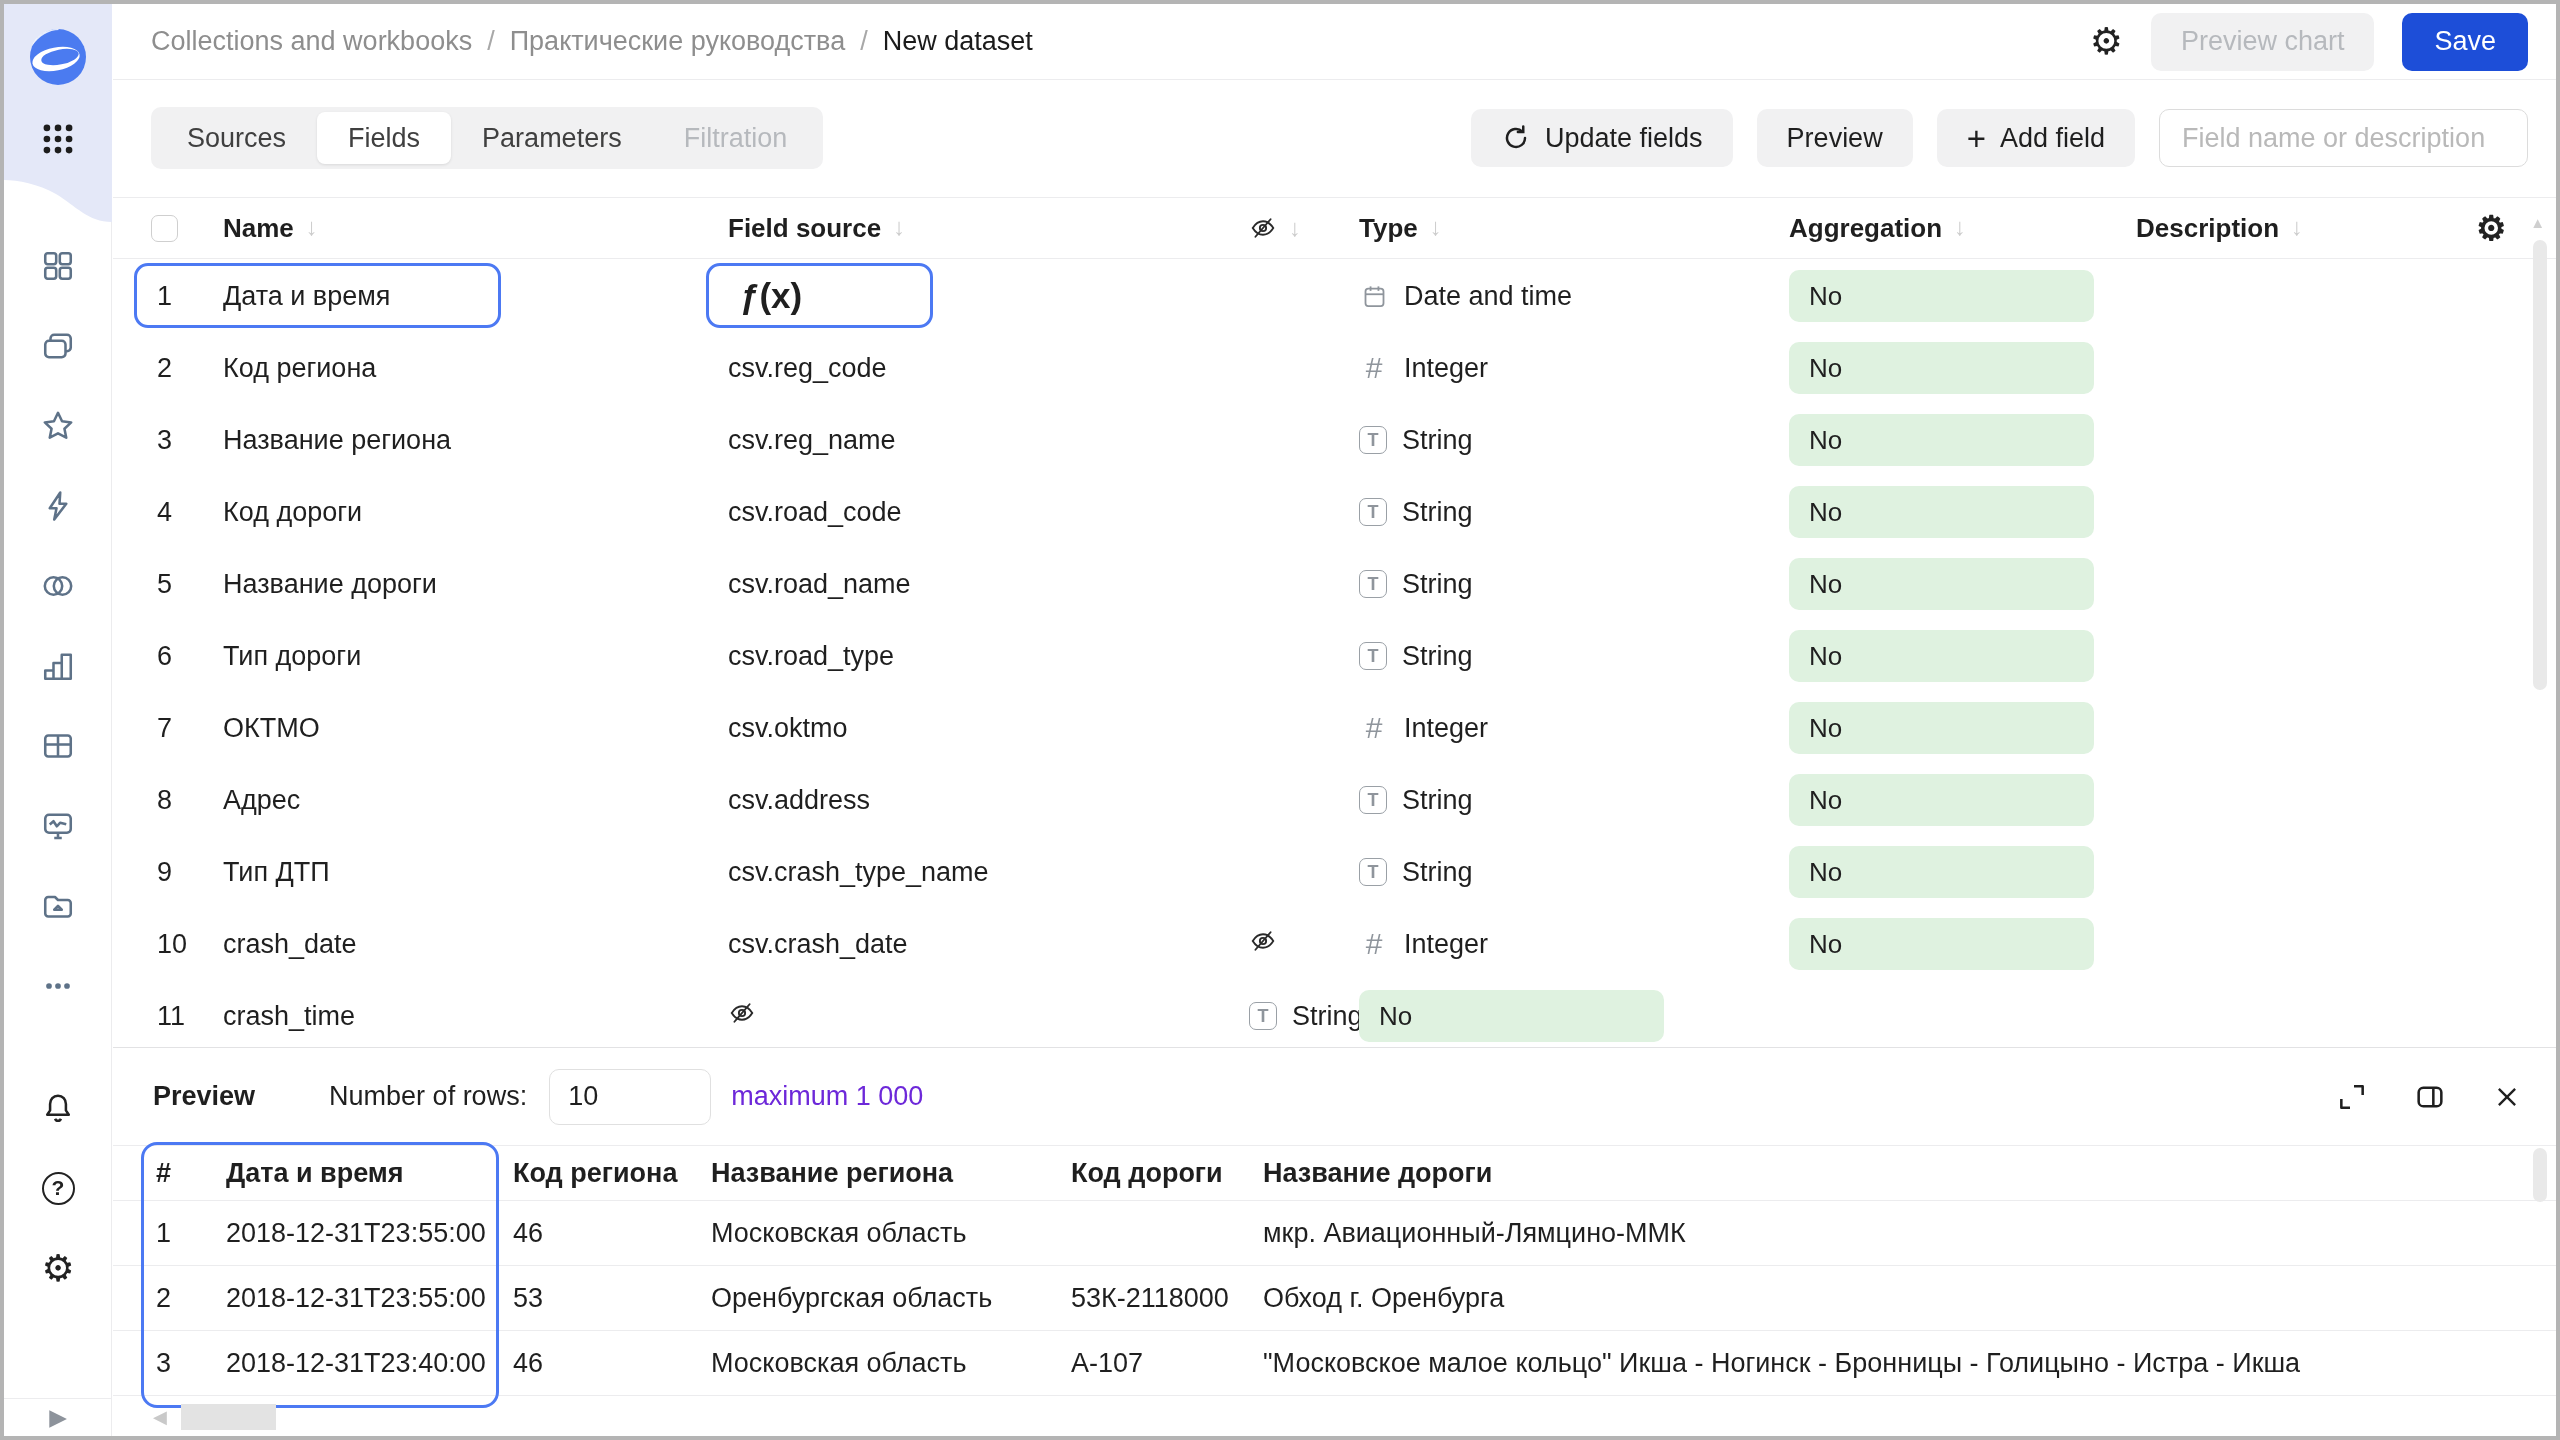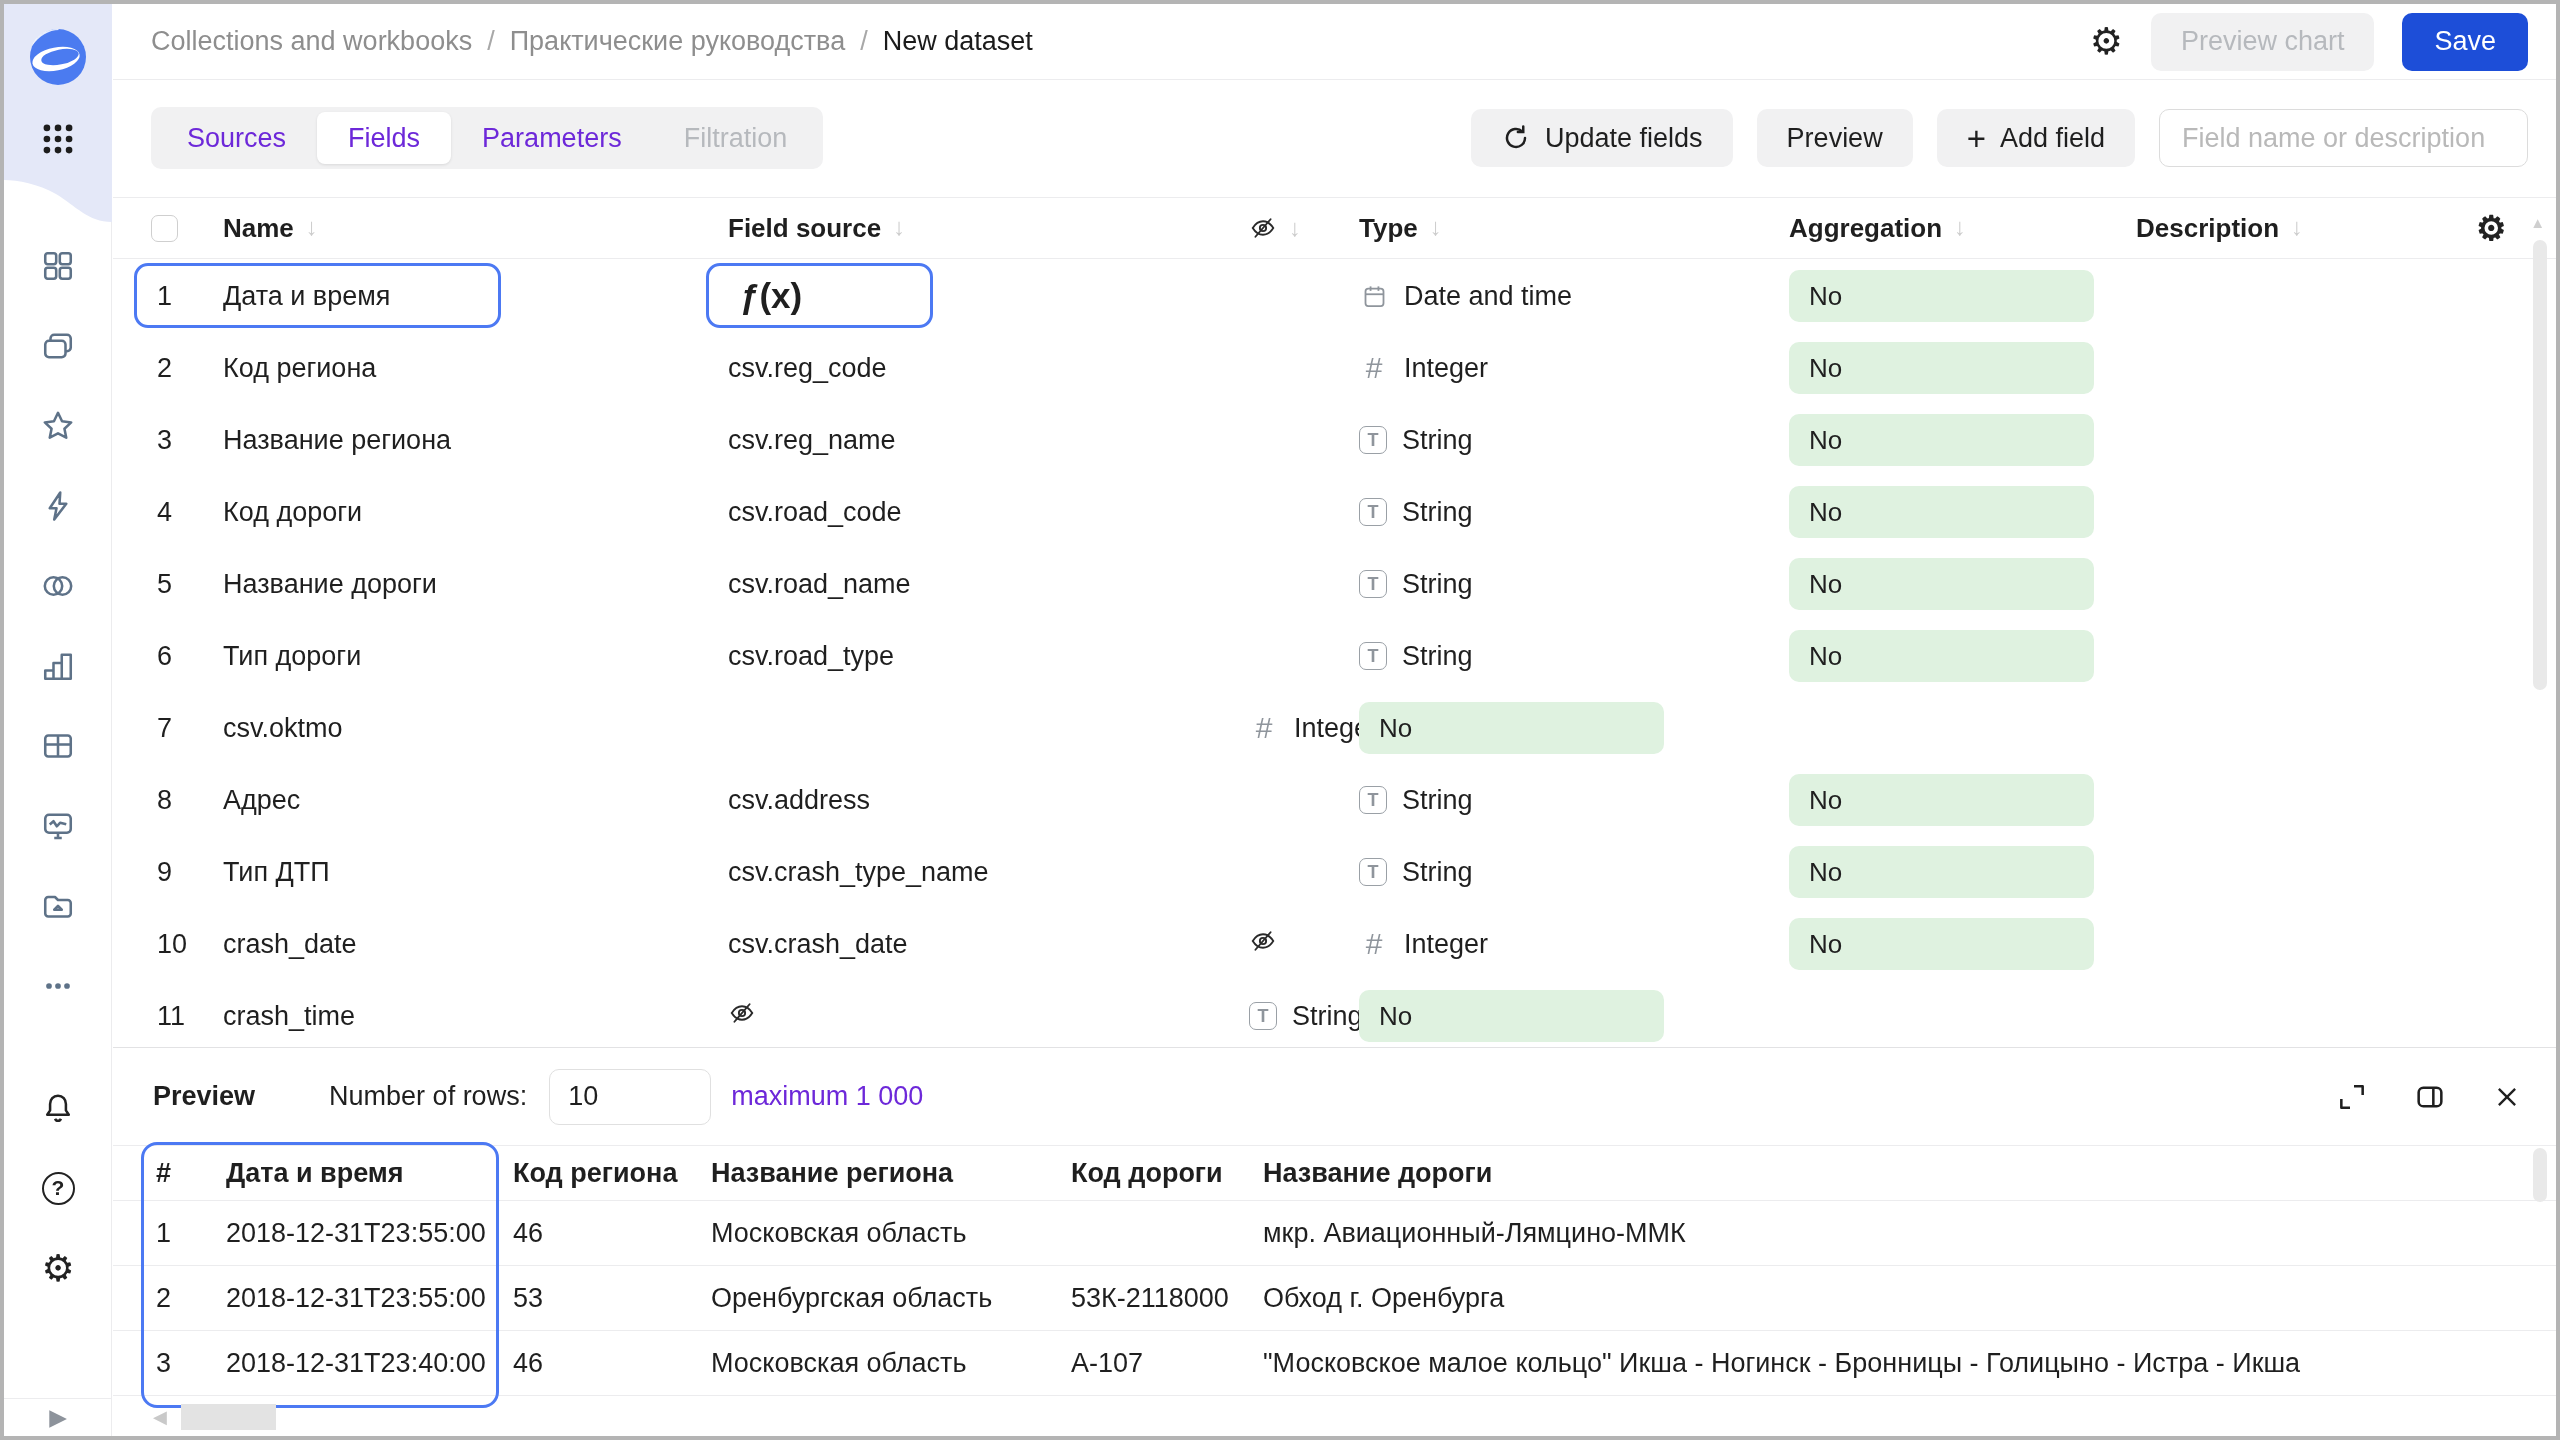--- a/index.html
+++ b/index.html
@@ -26,21 +26,21 @@
 .bc-item{cursor:pointer}
 .bc-item.current{color:#1b1b1b}
 .bc-sep{color:#a8a8a8}
 .top-actions{margin-left:auto;display:flex;align-items:center;gap:28px}
 .btn{height:58px;border:none;border-radius:10px;background:#f1f1f2;font-family:inherit;font-size:27px;color:#1f1f1f;padding:0 30px;display:flex;align-items:center;gap:14px;cursor:pointer;white-space:nowrap}
 .btn.disabled{color:#b6b9bd;cursor:default}
 .btn.primary{background:#1d4ed8;color:#fff;padding:0 32px}
 
 .toolbar{position:absolute;top:103px;left:38px;right:28px;height:62px;display:flex;align-items:center}
 .tabs{display:flex;align-items:center;background:#f1f1f2;border-radius:10px;padding:5px;height:62px}
-.tab{font-size:27px;height:52px;padding:0 31px;display:flex;align-items:center;border-radius:8px;color:#6d28d9;cursor:pointer;white-space:nowrap}
+.tab{font-size:27px;height:52px;padding:0 31px;display:flex;align-items:center;border-radius:8px;color:#404040;cursor:pointer;white-space:nowrap}
 .tab.active{background:#fff;box-shadow:0 1px 3px rgba(0,0,0,.10)}
 .tab.disabled{color:#b6b9bd;cursor:default}
 .toolbar-right{margin-left:auto;display:flex;align-items:center;gap:24px}
 .search{width:369px;height:58px;border:1px solid #dcdcdc;border-radius:10px;font-family:inherit;font-size:27px;padding:0 22px;color:#222;outline:none}
 .search::placeholder{color:#b9b9b9}
 .plus{font-size:33px;line-height:1;font-weight:400}
 
 .cols{display:grid;grid-template-columns:72px 505px 521px 110px 430px 347px 302px 1fr;padding-left:38px;align-items:center}
 .thead{position:absolute;top:193px;left:0;right:0;height:62px;border-top:1px solid #ececee;border-bottom:1px solid #ececee;font-weight:700;font-size:26px}
 .th{display:flex;align-items:flex-start;gap:12px;white-space:nowrap}
@@ -376,20 +376,21 @@
             <span class="tlabel">String</span>
           </div>
           <div class="c cagg">
             <div class="pill">No</div>
           </div>
           <div class="c cdesc"></div>
           <div class="c cend"></div>
         </div>
         <div class="frow cols">
           <div class="c cnum">7</div>
+          <div class="c cname">ОКТМО</div>
           <div class="c csrc">csv.oktmo</div>
           <div class="c chid"></div>
           <div class="c ctype">
             <span class="ticn thash">#</span>
             <span class="tlabel">Integer</span>
           </div>
           <div class="c cagg">
             <div class="pill">No</div>
           </div>
           <div class="c cdesc"></div>

